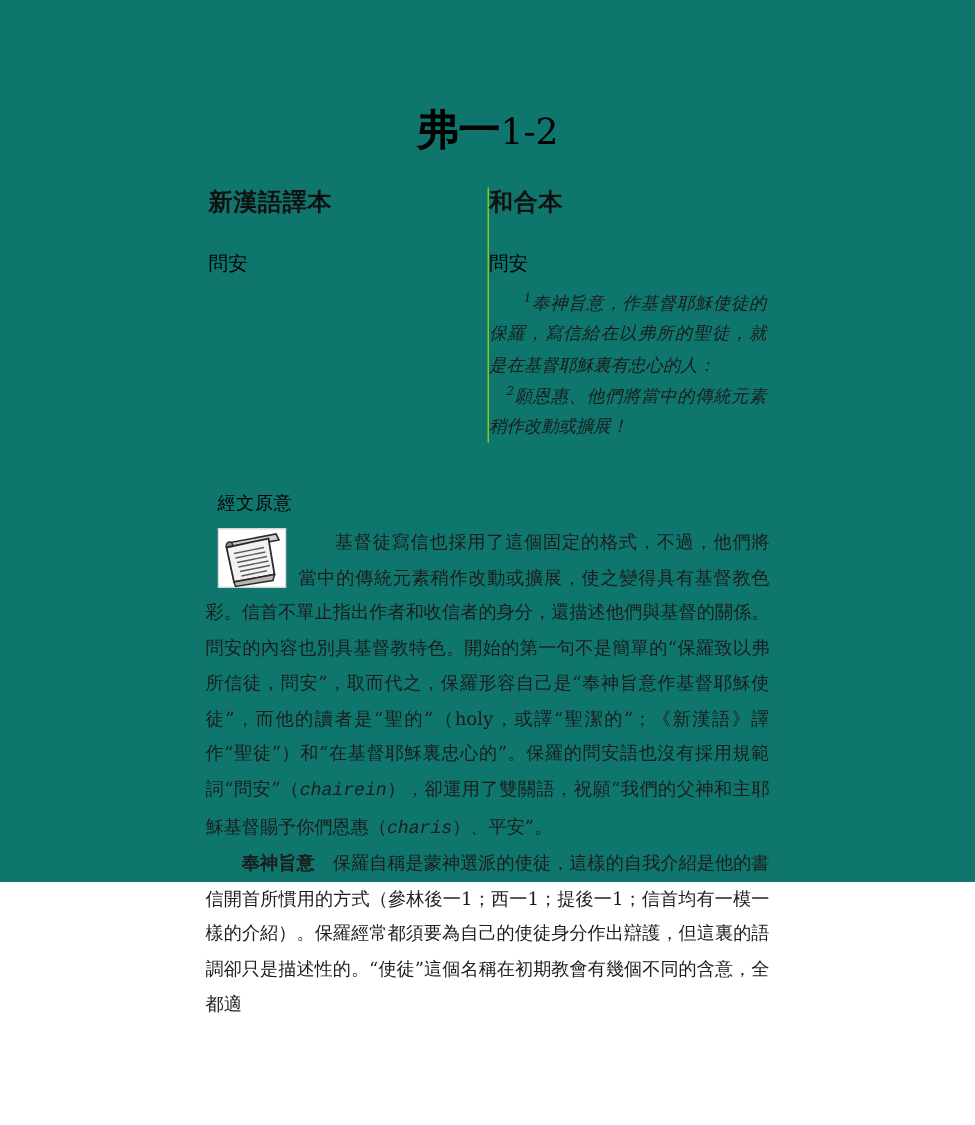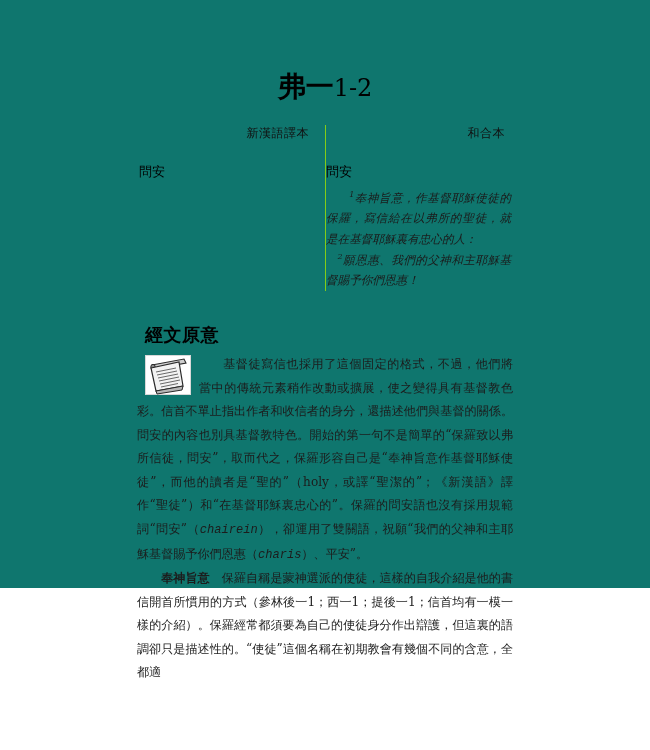--- a/index.html
+++ b/index.html
@@ -59,24 +59,24 @@
     width: 186px;
     box-sizing: border-box;
   }
   .trans-col.left {
     padding-right: 16px;
   }
   .trans-col.right {
     border-left: 1px solid #84cc16;
   }
   .trans-head {
-    text-align: right;
-    font-family: "DejaVu Serif", "Liberation Serif", serif;
-    font-weight: normal;
-    font-size: 12px;
+    text-align: left;
+    font-family: "DejaVu Serif", "Liberation Serif", serif;
+    font-weight: bold;
+    font-size: 16px;
     color: #111;
     margin-bottom: 21px;
     letter-spacing: 0.5px;
   }
   .trans-col.right .trans-head {
     padding-right: 6px;
   }
   .sec-label {
     font-family: "DejaVu Serif", "Liberation Serif", serif;
     font-weight: normal;
@@ -107,22 +107,22 @@
   }
 
   
   .exeg-block {
     margin: 32px auto 0 auto;
     width: 376px;
     position: relative;
   }
   .exeg-head {
     font-family: "DejaVu Serif", "Liberation Serif", serif;
-    font-weight: bold;
-    font-size: 18px;
+    font-weight: normal;
+    font-size: 12px;
     color: #000;
     margin: 0 0 6px 8px;
     letter-spacing: 0.5px;
   }
   .scroll-icon {
     float: left;
     width: 46px;
     height: 40px;
     margin: 2px 8px 2px 8px;
     shape-outside: margin-box;
@@ -163,21 +163,21 @@
   </div>
 
   <div class="trans-block">
     <div class="trans-col left">
       <div class="trans-head">新漢語譯本</div>
       <div class="sec-label">問安</div>
     </div>
     <div class="trans-col right">
       <div class="trans-head">和合本</div>
       <div class="sec-label">問安</div>
-      <p class="verse-para" id="verses-right"><sup class="vnum">1</sup><span>奉神旨意，作基督耶穌使徒的保羅，寫信給在以弗所的聖徒，就是在基督耶穌裏有忠心的人：</span><span><br> </span><sup class="vnum">2</sup><span>願恩惠、我們的父神和主耶穌基督賜予你們恩惠！</span></p>
+      <p class="verse-para" id="verses-right"><sup class="vnum">1</sup><span>奉神旨意，作基督耶穌使徒的保羅，寫信給在以弗所的聖徒，就是在基督耶穌裏有忠心的人：</span><span><br> </span><sup class="vnum">2</sup><span>願恩惠、他們將當中的傳統元素稍作改動或擴展！</span></p>
     </div>
   </div>
 
   <div class="exeg-block">
     <div class="exeg-head">經文原意</div>
 
     <span class="scroll-icon">
       <svg width="46" height="40" viewBox="0 0 46 40" xmlns="http://www.w3.org/2000/svg">
         <rect x="0.5" y="0.5" width="45" height="39" fill="#ffffff" stroke="#d8d8d8" stroke-width="1"></rect>
 

